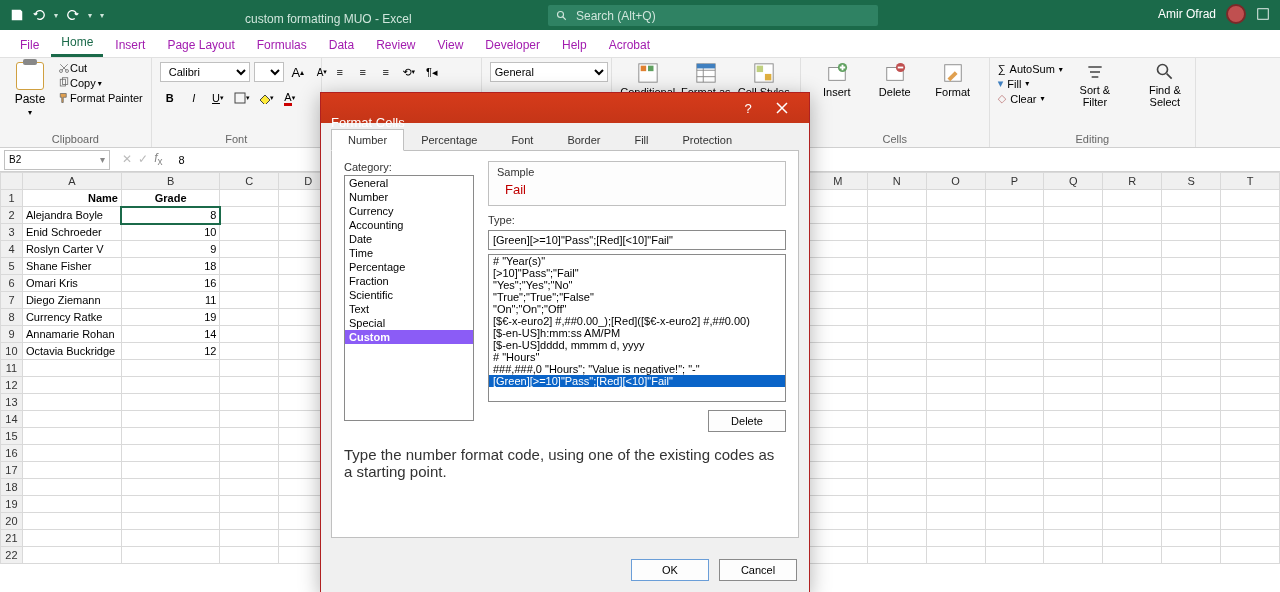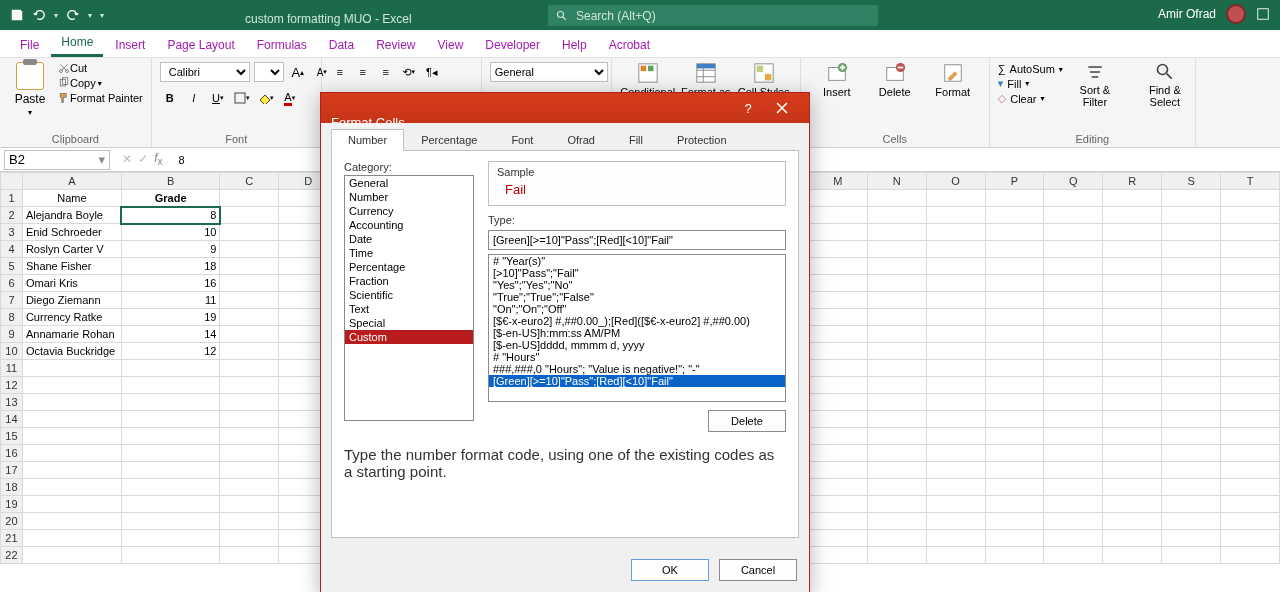--- a/index.html
+++ b/index.html
@@ -40,21 +40,21 @@
 .num-group select{ height:20px; width:118px; border:1px solid #c0c0c0; background:#fff; font-size:11px;}
 
 .styles-group .big, .cells-group .big, .editing-group .big { display:flex; flex-direction:column; align-items:center; width:56px; font-size:11px; text-align:center; gap:2px;}
 .styles-group .big .ico, .cells-group .big .ico { width:22px; height:22px;}
 
 .editing-group { font-size:11px;}
 .editing-group .row{ display:flex; align-items:center; gap:4px; padding:1px 0;}
 
 
 .fbar { height: 24px; display:flex; align-items:center; border-bottom:1px solid #d0d0d0; background:#fff;}
-.namebox { width:106px; height:20px; border:1px solid #c0c0c0; margin:0 4px; padding:0 4px; display:flex; align-items:center; font-size:13px;}
+.namebox { width:106px; height:20px; border:1px solid #c0c0c0; margin:0 4px; padding:0 4px; display:flex; align-items:center; font-size:10px;}
 .namebox .dd{margin-left:auto; color:#888;}
 .fbar .fbtns { display:flex; gap:6px; padding:0 8px; color:#888; align-items:center;}
 .fbar .formula { padding-left:8px; font-size:11px;}
 
 
 .grid-wrap { position:relative; overflow: hidden; height: 420px; background:#fff;}
 table.sheet { border-collapse: collapse; table-layout: fixed;}
 table.sheet th, table.sheet td { border:1px solid #d9d9d9; height:17px; font-size:11px; padding:0 3px; background:#fff;}
 table.sheet th { background:#f0f0f0; font-weight:normal; text-align:center; color:#333;}
 table.sheet th.rh { width:22px;}
@@ -73,21 +73,21 @@
 .dlg-title .wbtn { width:34px; height:30px; display:flex; align-items:center; justify-content:center; color:#fff;}
 .dlg-tabs { display:flex; background:#f0f0f0; padding:6px 10px 0 10px; font-size:11px; }
 .dlg-tabs .dtab{ padding:4px 16px; border:1px solid transparent; color:#333;}
 .dlg-tabs .dtab.sel{ background:#fff; border:1px solid #c0c0c0; border-bottom-color:#fff; position:relative; z-index:2;}
 .dlg-body { background:#fff; margin:0 10px 10px 10px; border:1px solid #c0c0c0; padding:10px 12px; position:relative; top:-1px; height:388px; display:flex; flex-direction:column;}
 .dlg-top { display:flex; gap:14px;}
 .cat-pane { width:130px;}
 .cat-pane .lbl, .right-pane .lbl{ font-size:11px; color:#333; padding-bottom:2px;}
 .cat-list { border:1px solid #8a8a8a; height:246px; font-size:11px; overflow-y:auto; background:#fff;}
 .cat-list .item{ padding:1px 4px;}
-.cat-list .item.sel{ background:#b91c1c; color:#fff;}
+.cat-list .item.sel{ background:#8b5cf6; color:#fff;font-weight:bold;}
 .right-pane{ flex:1;}
 .sample-box{ border:1px solid #c0c0c0; background:#fdfdfd; padding:4px 8px 8px 8px; margin-bottom:8px;}
 .sample-box .slabel{ font-size:11px; color:#333;}
 .sample-box .sval{ font-size:13px; padding-left:8px; padding-top:4px; color:#c00000;}
 .type-input{ width:100%; height:20px; border:1px solid #8a8a8a; font-size:11px; padding:0 4px; margin:2px 0 4px 0;}
 .type-list{ border:1px solid #8a8a8a; height:148px; overflow-y:auto; font-size:11px; background:#fff;}
 .type-list .titem{ padding:0 4px; white-space:nowrap;}
 .type-list .titem.sel{ background:#0a64c8; color:#fff;}
 .delete-row{ text-align:right; padding-top:8px;}
 .dlg-btn{ min-width:78px; height:22px; border:1px solid #8a8a8a; background:#fdfdfd; font-size:11px;}
@@ -400,21 +400,21 @@
           <th class="colW">P</th>
           <th class="colW">Q</th>
           <th class="colW">R</th>
           <th class="colW">S</th>
           <th class="colW">T</th>
         </tr>
       </tbody>
       <tbody>
         <tr>
           <th class="rh">1</th>
-          <td class="colA c hdr" style="font-weight:400;text-align:center;">Name</td>
+          <td class="colA c hdr" style="font-weight:700;text-align:right;">Name</td>
           <td class="colB c hdr" style="font-weight:600;text-align:center;">Grade</td>
           <td class="colW"></td>
           <td class="colW"></td>
           <td class="colW"></td>
           <td class="colW"></td>
           <td class="colW"></td>
           <td class="colW"></td>
           <td class="colW"></td>
           <td class="colW"></td>
           <td class="colW"></td>
@@ -965,21 +965,21 @@
       <div class="wbtn close">
           <svg width="12" height="12" viewBox="0 0 12 12">
             <path d="M1 1l10 10M11 1L1 11" stroke="#fff" stroke-width="1.5"></path>
           </svg>
         </div>
     </div>
     <div class="dlg-tabs" id="dlg-tabs">
         <div class="dtab sel">Number</div>
         <div class="dtab">Percentage</div>
         <div class="dtab">Font</div>
-        <div class="dtab">Ofrad</div>
+        <div class="dtab">Border</div>
         <div class="dtab">Fill</div>
         <div class="dtab">Protection</div>
       </div>
     <div class="dlg-body">
       <div class="dlg-top">
         <div class="cat-pane">
           <div class="lbl">Category:</div>
           <div class="cat-list" id="cat-list">
               <div class="item">General</div>
               <div class="item">Number</div>

